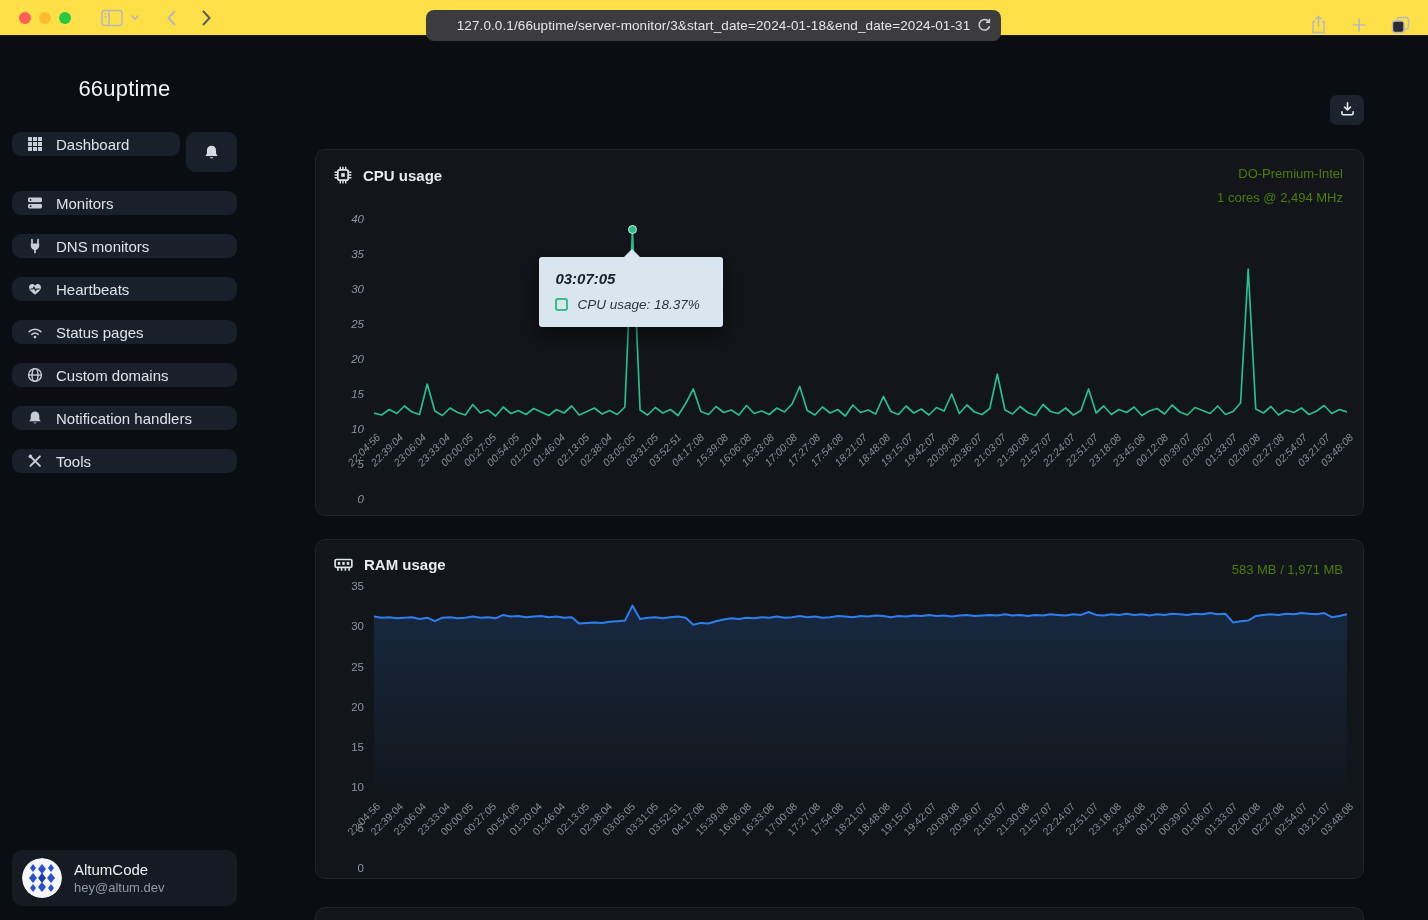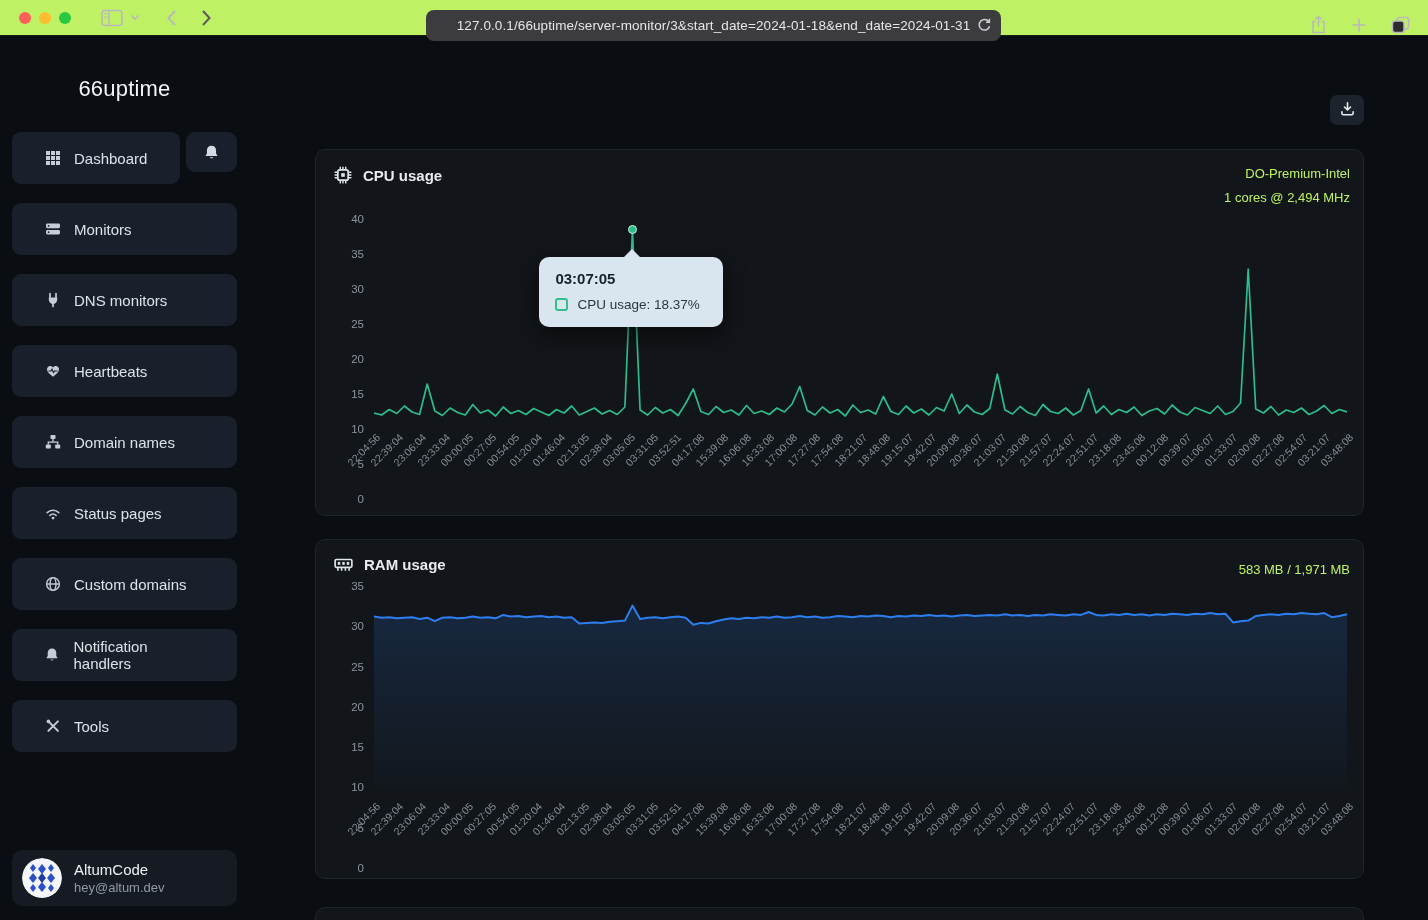--- a/index.html
+++ b/index.html
@@ -1,37 +1,37 @@
 <!DOCTYPE html>
 <html><head>
 <meta charset="utf-8">
 <style>
   * { margin:0; padding:0; box-sizing:border-box; }
   html,body { width:1428px; height:920px; overflow:hidden; background:#0a0d11;
     font-family:"Liberation Sans", sans-serif; }
 
   
-  .chrome { position:relative; height:36px; background:#bef264; border-bottom:1px solid #1a1a1c;
+  .chrome { position:relative; height:36px; background:#fde047; border-bottom:1px solid #1a1a1c;
     display:flex; align-items:center; }
   .lights { display:flex; gap:8px; margin-left:19px; }
   .light { width:12px; height:12px; border-radius:50%; }
   .chrome-ico { color:#b9b9bd; display:flex; align-items:center; }
   .chrome-ico.dim { color:#5b5b5f; }
   .url-pill { position:absolute; left:426px; top:10px; width:575px; height:31px;
     background:#3c3c3f; border-radius:8px; display:flex; align-items:center; justify-content:center; }
   .url-text { font-size:13.5px; color:#e6e6e8; letter-spacing:.1px; }
   .reload { position:absolute; right:9px; top:7px; color:#cfcfd2; }
   .chrome-right { position:absolute; right:18px; top:0; height:50px; display:flex; align-items:center; gap:24px; }
 
   
   .sidebar { position:absolute; left:0; top:50px; width:249px; bottom:0; background:#0a0d11; }
   .logo { text-align:center; margin-top:26px; font-size:22px; font-weight:500; color:#f2f4f6; letter-spacing:.2px; }
   .side-list { margin:30px 12px 0 12px; }
   .side-row { display:flex; gap:6px; margin-bottom:19px; }
-  .side-item { display:flex; align-items:center; gap:13px; height:52px; padding:0 32px;
+  .side-item { display:flex; align-items:center; gap:13px; height:24px; padding:0 14px;
     background:#1a202b; border-radius:9px; color:#dde2e8; font-size:15px; cursor:pointer; flex:1; }
   .side-item .ico { color:#c6cdd6; display:flex; width:17px; justify-content:center; }
   .bell-btn { width:51px; height:40px; background:#1a202b; border-radius:9px;
     display:flex; align-items:center; justify-content:center; color:#d4dae1; cursor:pointer; }
   .user-card { position:absolute; left:12px; right:12px; bottom:14px; height:56px; background:#161b23;
     border-radius:10px; display:flex; align-items:center; gap:12px; padding:0 10px; cursor:pointer; }
   .avatar { width:40px; height:40px; border-radius:50%; overflow:hidden; flex:0 0 40px; }
   .user-name { font-size:15px; color:#eef1f4; margin-bottom:2px; }
   .user-email { font-size:13px; color:#8f98a3; }
 
@@ -48,42 +48,42 @@
     display:flex; align-items:center; justify-content:center; cursor:pointer; }
 
   .card { position:relative; background:#121519; border:1px solid #1f242c; border-radius:10px;
     padding:16px 16px 0 16px; }
   .card-cpu { height:367px; margin-bottom:23px; }
   .card-ram { height:340px; margin-bottom:28px; }
   .card-stub { height:16px; border-radius:10px 10px 0 0; border-bottom:none; }
   .card-head { display:flex; align-items:center; gap:11px; margin-left:2px; }
   .card-title { font-size:15px; font-weight:700; color:#e8ebee; }
   .card-head .ico { color:#dfe5ea; display:flex; }
-  .card-meta { position:absolute; right:13px; top:12px; text-align:right; font-size:13px;
-    color:#bef264; line-height:24px; }
+  .card-meta { position:absolute; right:20px; top:12px; text-align:right; font-size:13px;
+    color:#4d7c0f; line-height:24px; }
 
   .chart { display:flex; }
-  .chart-cpu { margin-top:35px; }
+  .chart-cpu { margin-top:35px;font-style:italic; }
   .chart-ram { margin-top:13px; }
   .y-axis { width:42px; display:flex; flex-direction:column; justify-content:space-between;
     align-items:flex-end; padding-right:10px; font-size:11.5px; color:#8d949e; }
   .y-axis span { display:block; height:0; line-height:0; }
   .plot-col { flex:1; display:flex; flex-direction:column; min-width:0; }
   .plot { position:relative; }
   .plot svg { display:block; width:100%; }
   .x-axis { position:relative; height:72px; margin-top:8px; }
   .xlab-anchor { position:absolute; top:4px; width:0; }
   .xlab-anchor span { position:absolute; right:0; top:0; transform:rotate(-45deg);
     transform-origin:100% 0; font-size:10.5px; color:#878e98; white-space:nowrap; }
 
   
   .marker { position:absolute; left:calc(26.56% - 4.5px); top:6px; width:9px; height:9px;
     border-radius:50%; background:#2dbd8a; border:1.5px solid #c8f0df; }
   .tooltip { position:absolute; left:calc(26.56% - 93px); top:38px; width:184px;
-    background:#d9e5ef; border-radius:10px; padding:13px 16px 15px 16px;
+    background:#d9e5ef; border-radius:3px; padding:13px 16px 15px 16px;
     box-shadow:0 8px 22px rgba(0,0,0,.5); }
   .tooltip::before { content:""; position:absolute; top:-8px; left:85px;
     border-left:8px solid transparent; border-right:8px solid transparent;
     border-bottom:8px solid #d9e5ef; }
   .tt-time { font-size:15px; font-weight:700; color:#17212b; margin-bottom:10px; }
   .tt-row { display:flex; align-items:center; gap:9px; font-size:13.5px; color:#2b3643; }
   .tt-swatch { width:13px; height:13px; border:2px solid #36bd8e; border-radius:3px; flex:0 0 13px; }
 </style>
 </head>
 <body>
@@ -212,35 +212,20 @@
               <path fill="currentColor" d="M8 13.8C4.5 11 2 8.9 2 6.3 2 4.4 3.5 3 5.2 3 6.4 3 7.4 3.6 8 4.6 8.6 3.6 9.6 3 10.8 3 12.5 3 14 4.4 14 6.3c0 2.6-2.5 4.7-6 7.5z"></path>
               <polyline points="3.4,8 6,8 7,6.2 8.6,9.6 9.6,8 12.6,8" fill="none" stroke="#1a202b" stroke-width="1.2"></polyline>
             </svg>
           </span>
           <span>Heartbeats</span>
         </div>
       </div>
       <div class="side-row">
         <div class="side-item">
           <span class="ico">
-            <svg id="icon-sitemap" width="16" height="16" viewBox="0 0 16 16">
-              <g fill="currentColor">
-                <rect x="5.5" y="1" width="5" height="4" rx="0.8"></rect>
-                <rect x="0.8" y="10.6" width="5" height="4" rx="0.8"></rect>
-                <rect x="10.2" y="10.6" width="5" height="4" rx="0.8"></rect>
-              </g>
-              <path d="M8 5v3.2M3.3 10.6V8.2h9.4v2.4" fill="none" stroke="currentColor" stroke-width="1.3"></path>
-            </svg>
-          </span>
-          <span>Domain names</span>
-        </div>
-      </div>
-      <div class="side-row">
-        <div class="side-item">
-          <span class="ico">
             <svg id="icon-wifi" width="16" height="16" viewBox="0 0 16 16">
               <g fill="none" stroke="currentColor" stroke-width="1.6" stroke-linecap="round">
                 <path d="M2.2 7.6a8.4 8.4 0 0 1 11.6 0"></path>
                 <path d="M4.9 10.4a4.6 4.6 0 0 1 6.2 0"></path>
               </g>
               <circle cx="8" cy="13.1" r="1.4" fill="currentColor"></circle>
             </svg>
           </span>
           <span>Status pages</span>
         </div>

